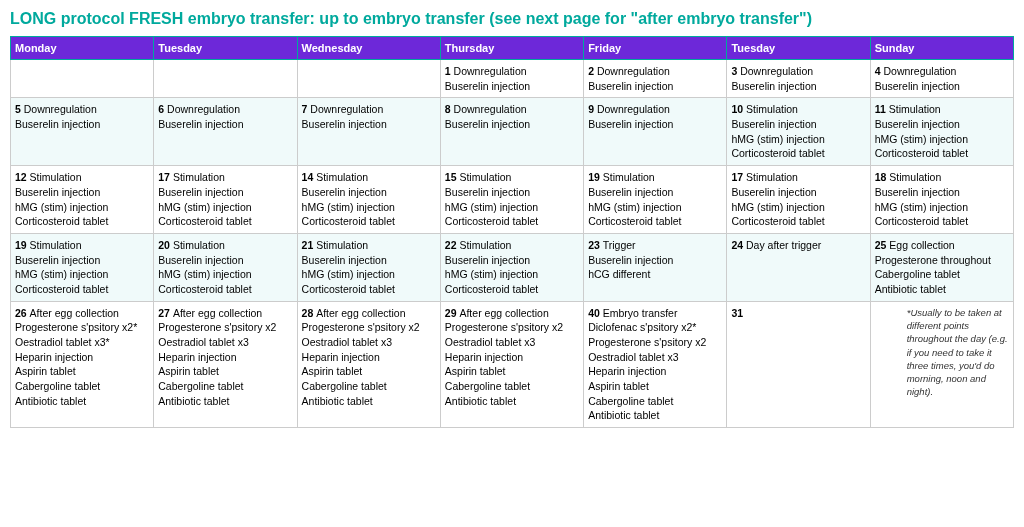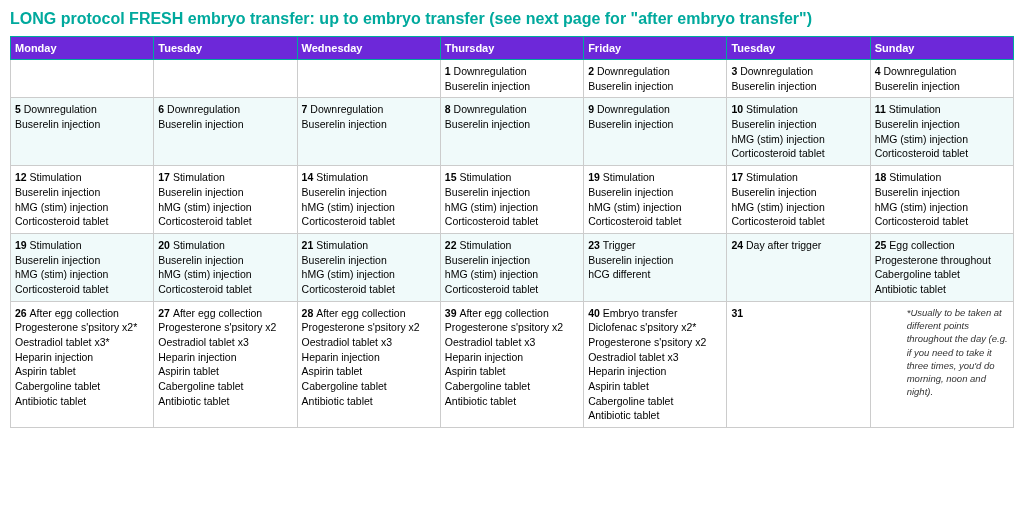--- a/index.html
+++ b/index.html
@@ -239,21 +239,21 @@
         <td>
           <div><span class="num">28 </span><span class="day-label">After egg collection</span></div>
           <div>Progesterone s'psitory x2</div>
           <div>Oestradiol tablet x3</div>
           <div>Heparin injection</div>
           <div>Aspirin tablet</div>
           <div>Cabergoline tablet</div>
           <div>Antibiotic tablet</div>
         </td>
         <td>
-          <div><span class="num">39 </span><span class="day-label">After egg collection</span></div>
+          <div><span class="num">29 </span><span class="day-label">After egg collection</span></div>
           <div>Progesterone s'psitory x2</div>
           <div>Oestradiol tablet x3</div>
           <div>Heparin injection</div>
           <div>Aspirin tablet</div>
           <div>Cabergoline tablet</div>
           <div>Antibiotic tablet</div>
         </td>
         <td>
           <div><span class="num">40 </span><span class="day-label">Embryo transfer</span></div>
           <div>Diclofenac s'psitory x2*</div>

